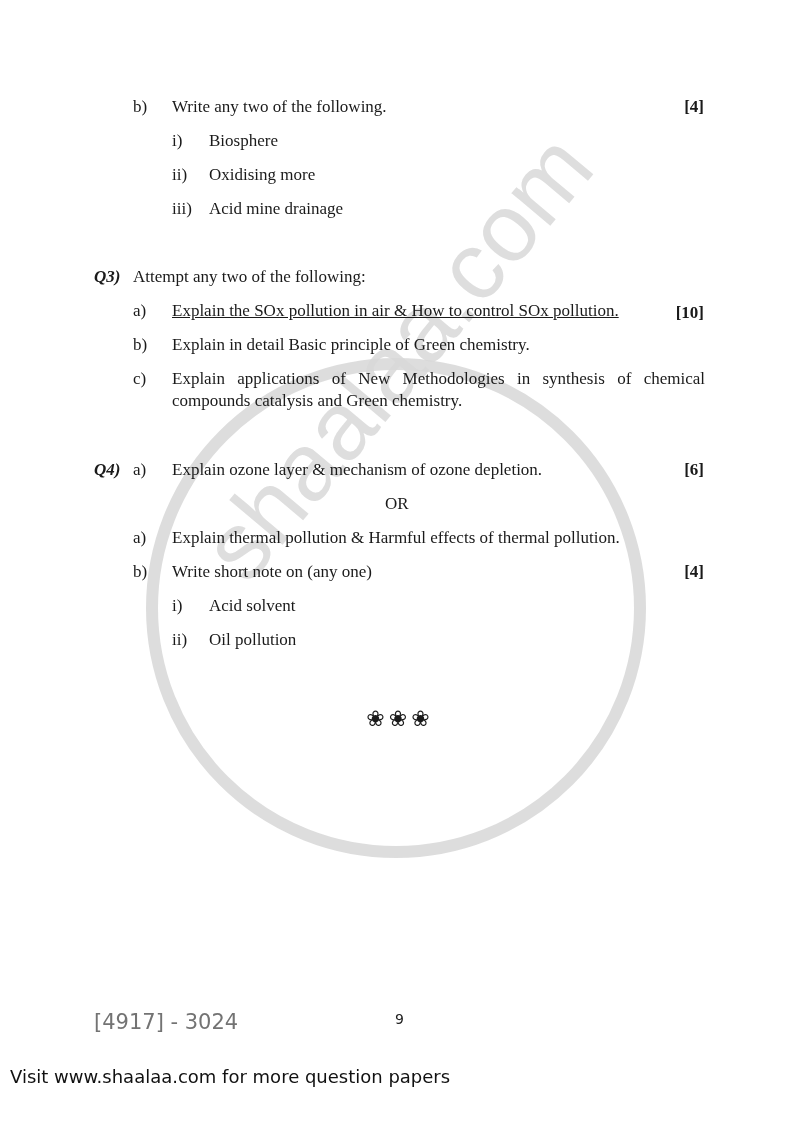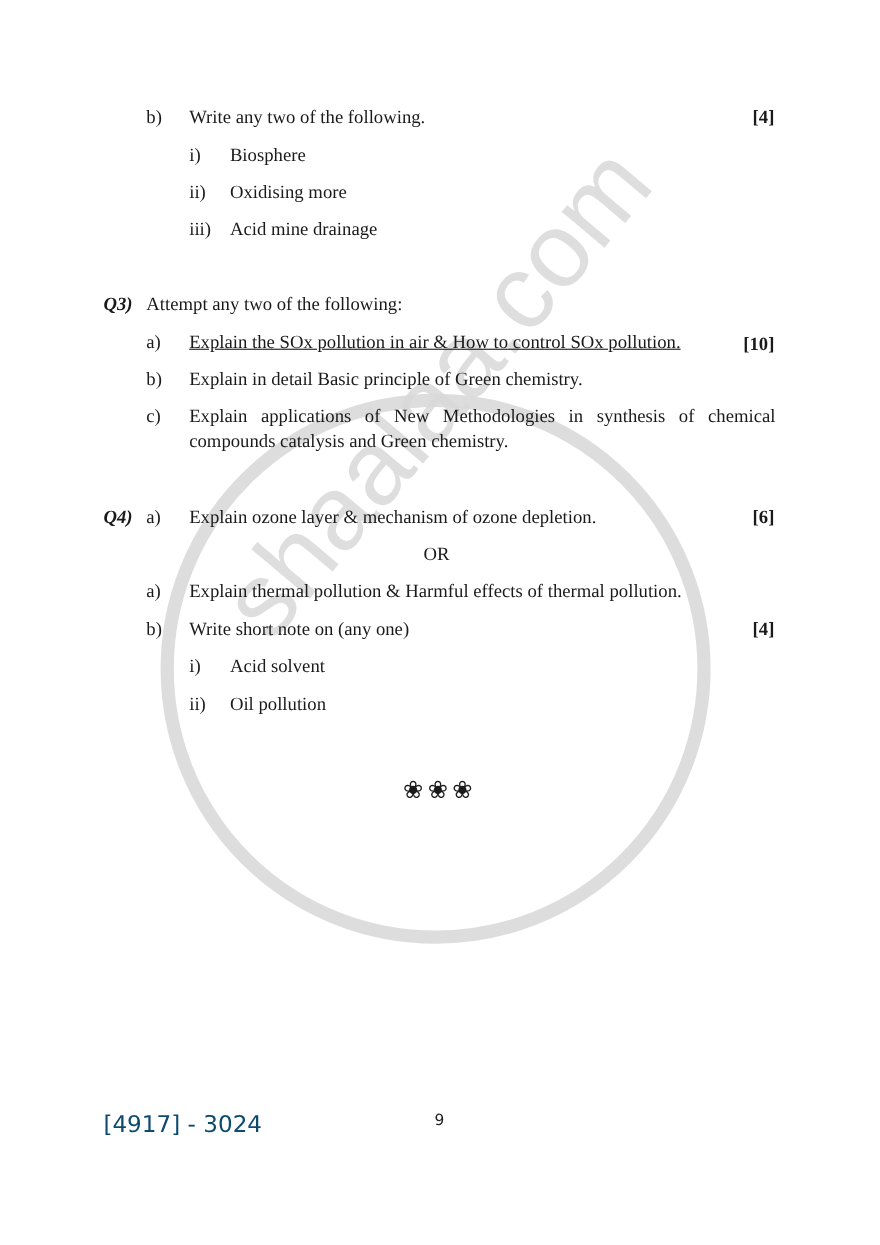--- a/index.html
+++ b/index.html
@@ -65,21 +65,21 @@
       font-size: 22px;
       letter-spacing: 4px;
       font-family: "DejaVu Sans", sans-serif;
     }
     .footer-code {
       position: absolute;
       left: 94px;
       top: 1010px;
       font-family: "DejaVu Sans", "Liberation Sans", sans-serif;
       font-size: 21px;
-      color: #0c4a6e;
+      color: #737373;
     }
     .footer-page {
       position: absolute;
       left: 395px;
       top: 1011px;
       font-family: "DejaVu Sans", "Liberation Sans", sans-serif;
       font-size: 14px;
       color: #222;
     }
     .bottom-banner {
@@ -150,13 +150,14 @@
 
     <span class="label" style="left:172px; top:629px;">ii)</span>
     <span class="line" style="left:209px; top:629px;">Oil pollution</span>
   </div>
 
   <div class="ornaments">❀❀❀</div>
 
   <div class="footer-code">[4917] - 3024</div>
   <div class="footer-page">9</div>
 
+  <div class="bottom-banner">Visit www.shaalaa.com for more question papers</div>
 </div>
 
 </body></html>

